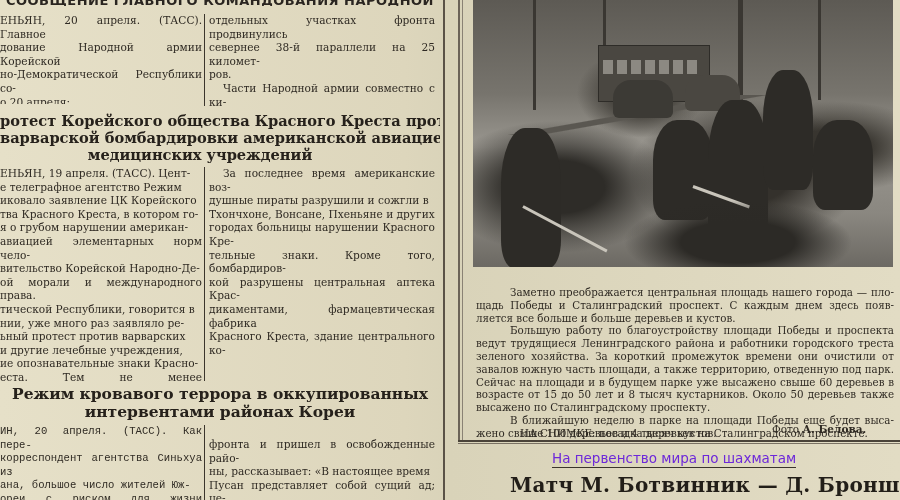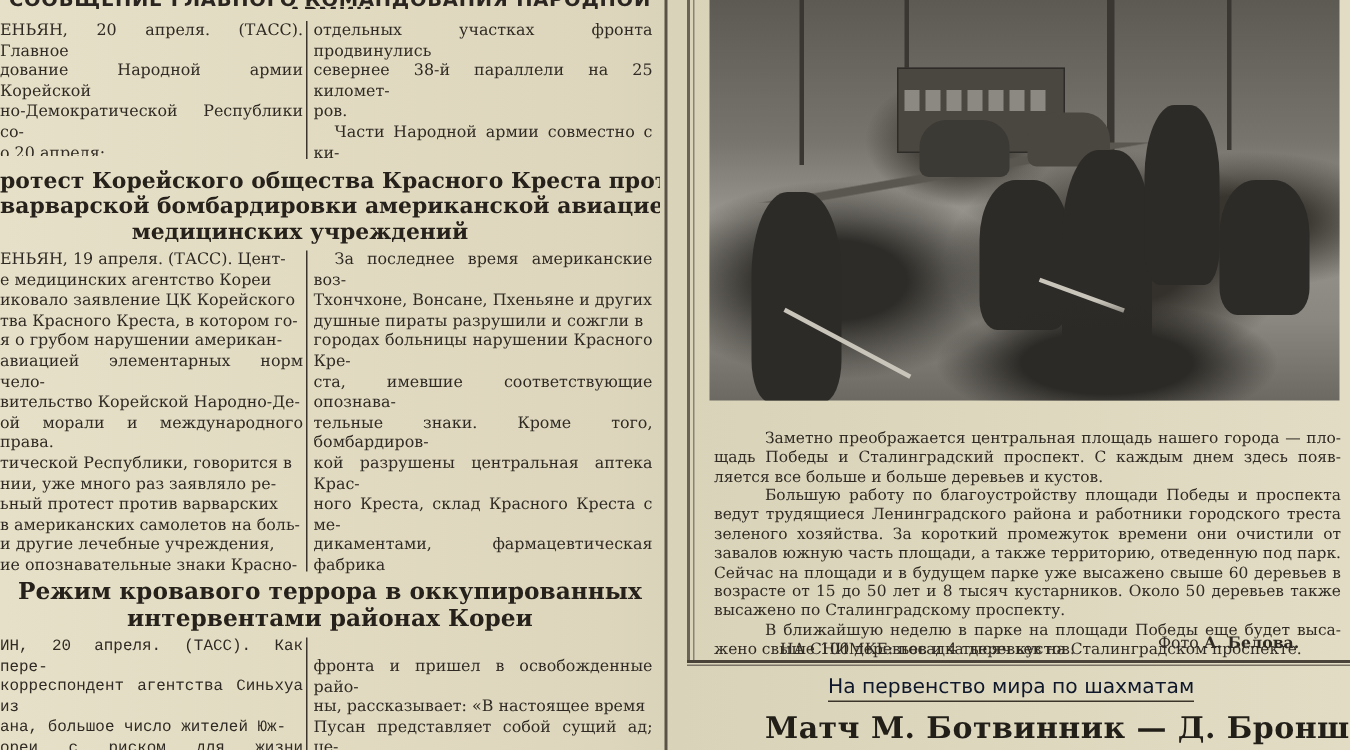--- a/index.html
+++ b/index.html
@@ -28,21 +28,21 @@
   .photo .car{position:absolute;left:140px;top:80px;width:60px;height:38px;background:#3c3a35;border-radius:18px 18px 6px 6px;}
   .photo .fig{position:absolute;background:#2d2b27;border-radius:40% 40% 20% 20%;}
   .photo .tree{position:absolute;width:3px;background:#3a3732;}
   .photo .street{position:absolute;left:0;top:95px;width:420px;height:40px;background:linear-gradient(170deg,transparent 0 40%,#5a5751 41% 45%,transparent 46%);}
   .frame-l{left:458px;top:0;width:2px;height:440px;background:#6b6358;}
   .frame-l2{left:462px;top:0;width:1px;height:440px;background:#8a8274;}
   .hrule{background:#4a4339;height:2px;}
   .caption{font-size:10.3px;line-height:12.8px;color:#2f2a23;text-align:justify;margin-top:16px;}
   .caption p{margin:0;}
   .caption p.ind{text-indent:34px;}
-  .chess-sub{font-family:"DejaVu Sans","Liberation Sans",sans-serif;font-size:13.5px;color:#0f172a;border-bottom:1px solid #3a342b;
+  .chess-sub{font-family:"DejaVu Sans","Liberation Sans",sans-serif;font-size:13.5px;color:#6d28d9;border-bottom:1px solid #3a342b;
              padding-bottom:1px;white-space:nowrap;}
   .chess-title{font-family:"DejaVu Serif","Liberation Serif",serif;font-weight:bold;font-size:20px;color:#221e18;white-space:nowrap;letter-spacing:0.3px;}
   .photo-credit{font-size:10.5px;color:#2f2a23;white-space:nowrap;}
   .photo-credit b{font-weight:bold;}
 </style>
 </head>
 <body>
 
 <div class="paper"></div>
 
@@ -65,46 +65,43 @@
 </div>
 
 <div class="abs headline" style="left:0;top:112px;width:440px;font-size:14.6px;line-height:17px;">
   <div style="text-align:left;">ротест Корейского общества Красного Креста против</div>
   <div style="text-align:left;">варварской бомбардировки американской авиацией</div>
   <div style="padding-right:40px;">медицинских учреждений</div>
 </div>
 
 <div class="abs col" style="left:0;top:167px;width:202px;height:218px;">
   <p>ЕНЬЯН, 19 апреля. (ТАСС). Цент-</p>
-  <p>е медицинских агентство Кореи</p>
+  <p>е телеграфное агентство Режим</p>
   <p>иковало заявление ЦК Корейского</p>
   <p>тва Красного Креста, в котором го-</p>
   <p>я о грубом нарушении американ-</p>
   <p>авиацией элементарных норм чело-</p>
   <p>вительство Корейской Народно-Де-</p>
   <p>ой морали и международного права.</p>
   <p>тической Республики, говорится в</p>
   <p>нии, уже много раз заявляло ре-</p>
   <p>ьный протест против варварских</p>
-  <p>в американских самолетов на боль-</p>
   <p>и другие лечебные учреждения,</p>
   <p>ие опознавательные знаки Красно-</p>
   <p>еста. Тем не менее разрушительные</p>
 
 </div>
 <div class="abs vrule" style="left:204px;top:167px;height:214px;"></div>
 <div class="abs col" style="left:209px;top:167px;width:226px;height:218px;">
   <p class="ind">За последнее время американские воз-</p>
+  <p>душные пираты разрушили и сожгли в</p>
   <p>Тхончхоне, Вонсане, Пхеньяне и других</p>
-  <p>душные пираты разрушили и сожгли в</p>
   <p>городах больницы нарушении Красного Кре-</p>
-  <p>ста, имевшие соответствующие опознава-</p>
   <p>тельные знаки. Кроме того, бомбардиров-</p>
   <p>кой разрушены центральная аптека Крас-</p>
-  <p>ного Креста, склад Красного Креста с ме-</p>
   <p>дикаментами, фармацевтическая фабрика</p>
   <p>Красного Креста, здание центрального ко-</p>
 
 </div>
 
 <div class="abs headline" style="left:0;top:385px;width:440px;font-size:15.5px;line-height:18px;">
   <div>Режим кровавого террора в оккупированных</div>
   <div>интервентами районах Кореи</div>
 </div>
 

